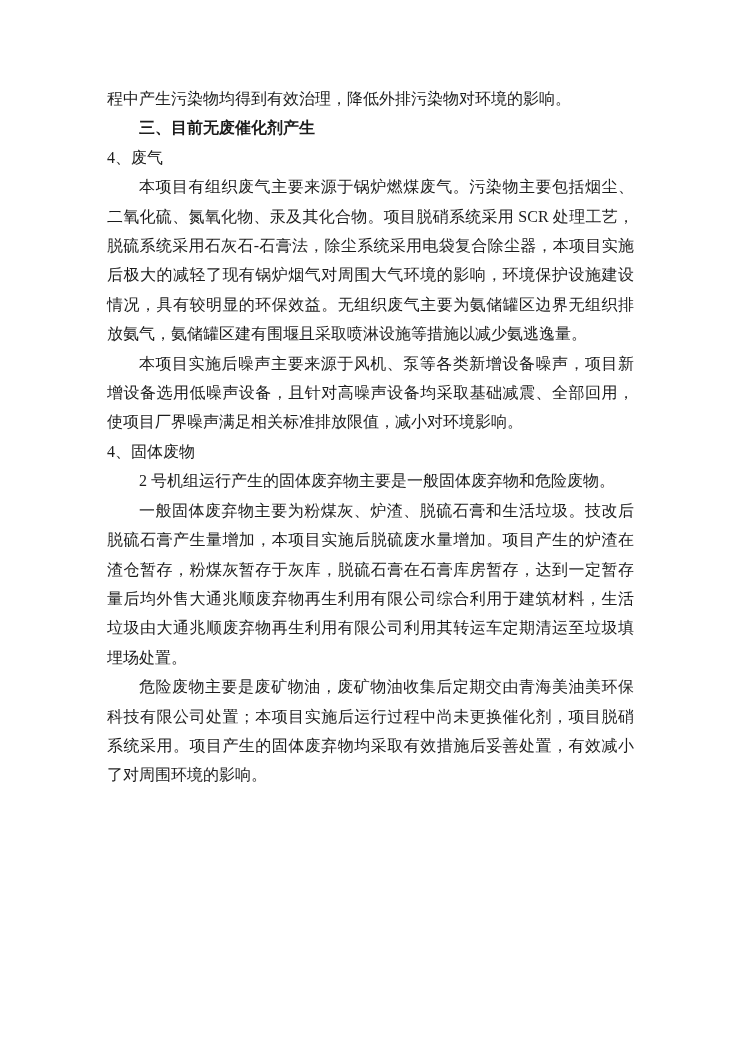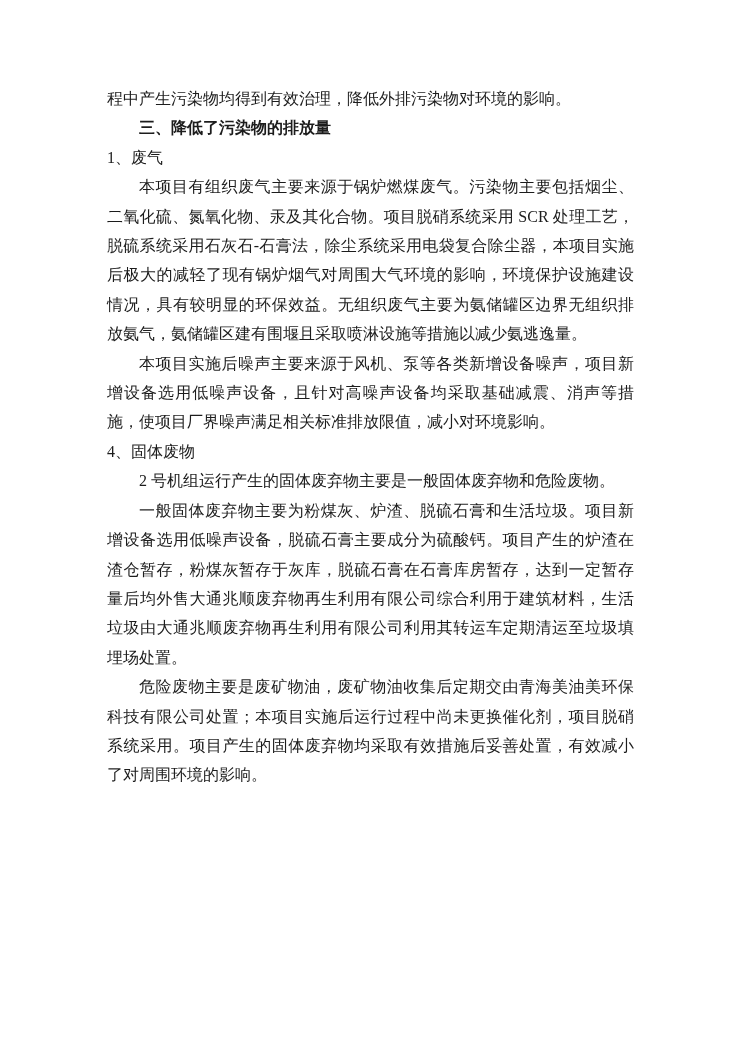--- a/index.html
+++ b/index.html
@@ -37,22 +37,22 @@
   .sub-heading {
     text-indent: 0;
   }
 </style>
 </head>
 <body>
 
 <div class="page">
   <div class="doc">
     <p>程中产生污染物均得到有效治理，降低外排污染物对环境的影响。</p>
-    <p class="sec-heading">三、降低了污染物的排放量</p>
-    <p class="sub-heading">1、废气</p>
+    <p class="sec-heading">三、目前无废催化剂产生</p>
+    <p class="sub-heading">4、废气</p>
     <p class="indent">本项目有组织废气主要来源于锅炉燃煤废气。污染物主要包括烟尘、二氧化硫、氮氧化物、汞及其化合物。项目脱硝系统采用 SCR 处理工艺，脱硫系统采用石灰石-石膏法，除尘系统采用电袋复合除尘器，本项目实施后极大的减轻了现有锅炉烟气对周围大气环境的影响，环境保护设施建设情况，具有较明显的环保效益。无组织废气主要为氨储罐区边界无组织排放氨气，氨储罐区建有围堰且采取喷淋设施等措施以减少氨逃逸量。</p>
-    <p class="indent">本项目实施后噪声主要来源于风机、泵等各类新增设备噪声，项目新增设备选用低噪声设备，且针对高噪声设备均采取基础减震、消声等措施，使项目厂界噪声满足相关标准排放限值，减小对环境影响。</p>
+    <p class="indent">本项目实施后噪声主要来源于风机、泵等各类新增设备噪声，项目新增设备选用低噪声设备，且针对高噪声设备均采取基础减震、全部回用，使项目厂界噪声满足相关标准排放限值，减小对环境影响。</p>
     <p class="sub-heading">4、固体废物</p>
     <p class="indent">2 号机组运行产生的固体废弃物主要是一般固体废弃物和危险废物。</p>
-    <p class="indent">一般固体废弃物主要为粉煤灰、炉渣、脱硫石膏和生活垃圾。项目新增设备选用低噪声设备，脱硫石膏主要成分为硫酸钙。项目产生的炉渣在渣仓暂存，粉煤灰暂存于灰库，脱硫石膏在石膏库房暂存，达到一定暂存量后均外售大通兆顺废弃物再生利用有限公司综合利用于建筑材料，生活垃圾由大通兆顺废弃物再生利用有限公司利用其转运车定期清运至垃圾填埋场处置。</p>
+    <p class="indent">一般固体废弃物主要为粉煤灰、炉渣、脱硫石膏和生活垃圾。技改后脱硫石膏产生量增加，本项目实施后脱硫废水量增加。项目产生的炉渣在渣仓暂存，粉煤灰暂存于灰库，脱硫石膏在石膏库房暂存，达到一定暂存量后均外售大通兆顺废弃物再生利用有限公司综合利用于建筑材料，生活垃圾由大通兆顺废弃物再生利用有限公司利用其转运车定期清运至垃圾填埋场处置。</p>
     <p class="indent">危险废物主要是废矿物油，废矿物油收集后定期交由青海美油美环保科技有限公司处置；本项目实施后运行过程中尚未更换催化剂，项目脱硝系统采用。项目产生的固体废弃物均采取有效措施后妥善处置，有效减小了对周围环境的影响。</p>
   </div>
 </div>
 
 </body></html>

